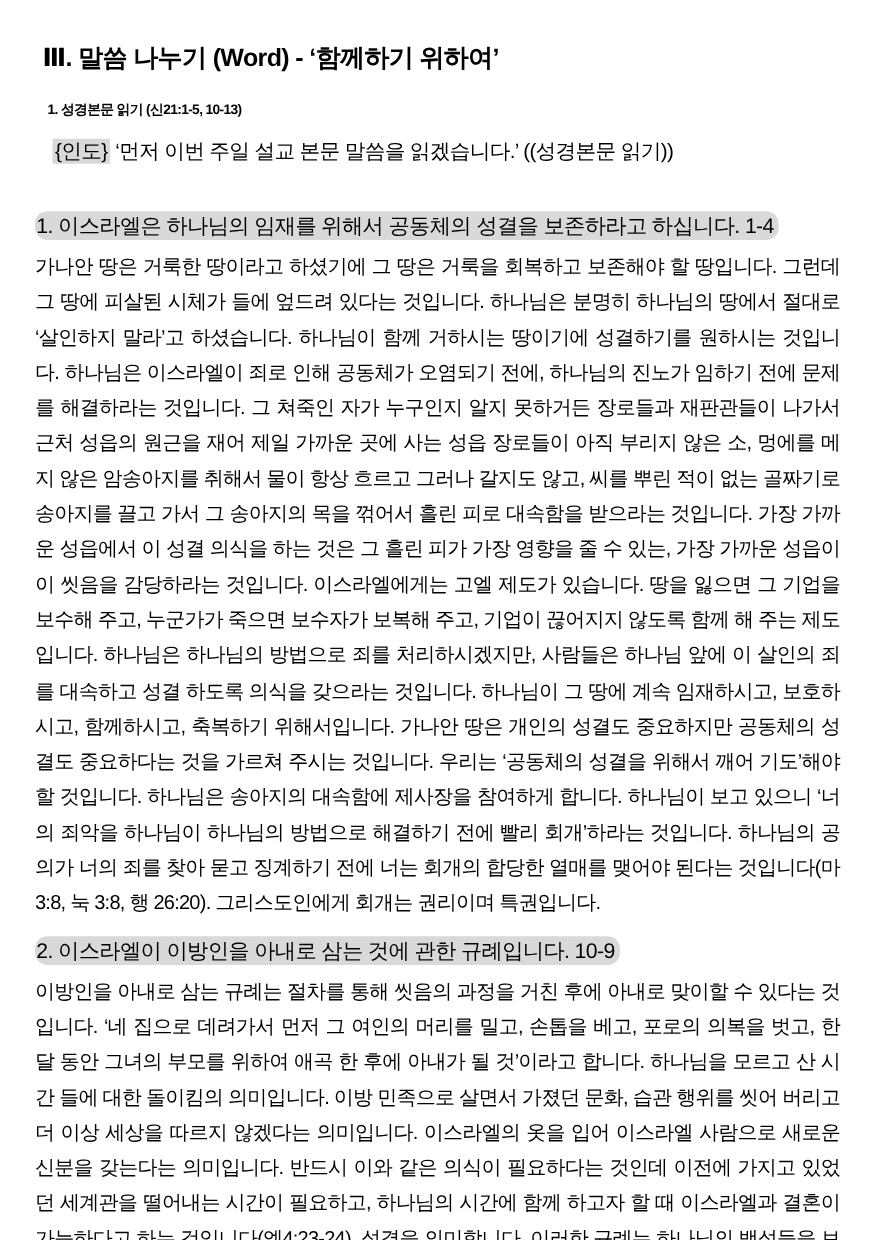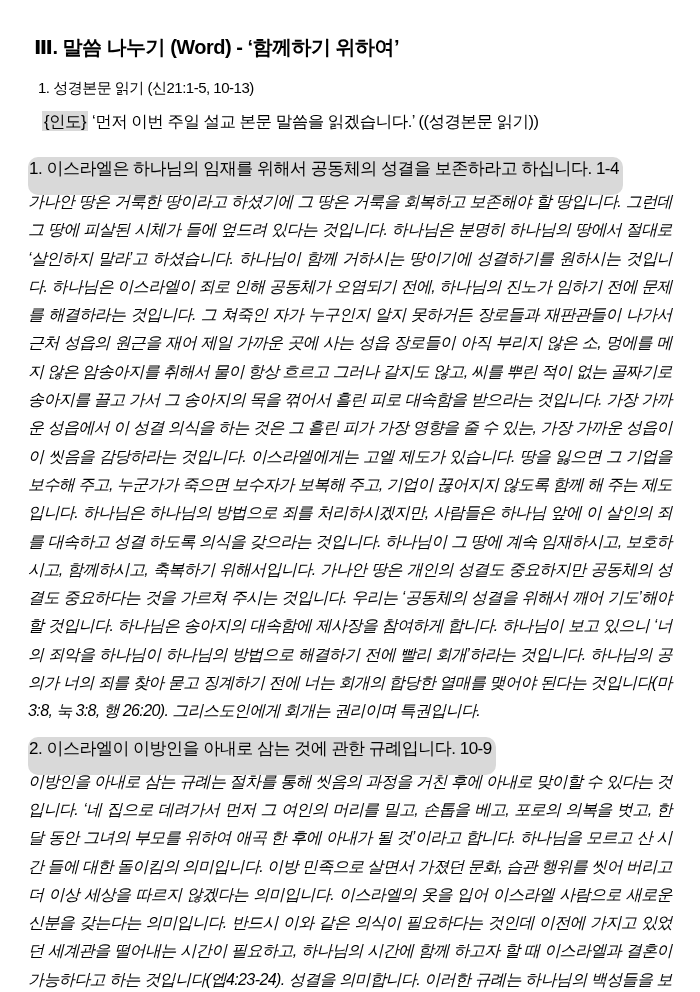--- a/index.html
+++ b/index.html
@@ -18,52 +18,52 @@
     overflow: hidden;
   }
   .doc-title {
     font-size: 20px;
     font-weight: 700;
     letter-spacing: -0.5px;
     margin: 0 0 16px 6px;
     line-height: 26px;
   }
   .sub-label {
-    font-size: 15px;
+    font-size: 11px;
     letter-spacing: -0.5px;
     margin: 0 0 9px 10px;
     line-height: 24px;
+    font-weight: bold;
   }
   .leader-line {
     font-size: 16.5px;
     letter-spacing: -0.5px;
-    margin: 0 0 19px 14px;
+    margin: 0 0 31px 14px;
     line-height: 24px;
   }
   .hl {
     background: #d9d9d9;
     padding: 1px 2px;
   }
   .point-heading {
     font-size: 17px;
     letter-spacing: -0.5px;
     margin: 0 0 7px 0;
     line-height: 25px;
   }
   .point-heading .hl {
-    padding: 2px 4px 17px 1px;
+    padding: 2px 4px 2px 1px;
     border-radius: 10px;
   }
   .body-text {
     font-size: 16px;
     letter-spacing: -0.6px;
     line-height: 28.3px;
     text-align: justify;
     margin: 0 0 10px 0;
-    font-style: italic;
   }
   .spacer-sm { height: 4px; }
 </style>
 </head>
 <body>
 
 <div class="page">
 
   <h1 class="doc-title">Ⅲ. 말씀 나누기 (Word) - ‘함께하기 위하여’</h1>
 

